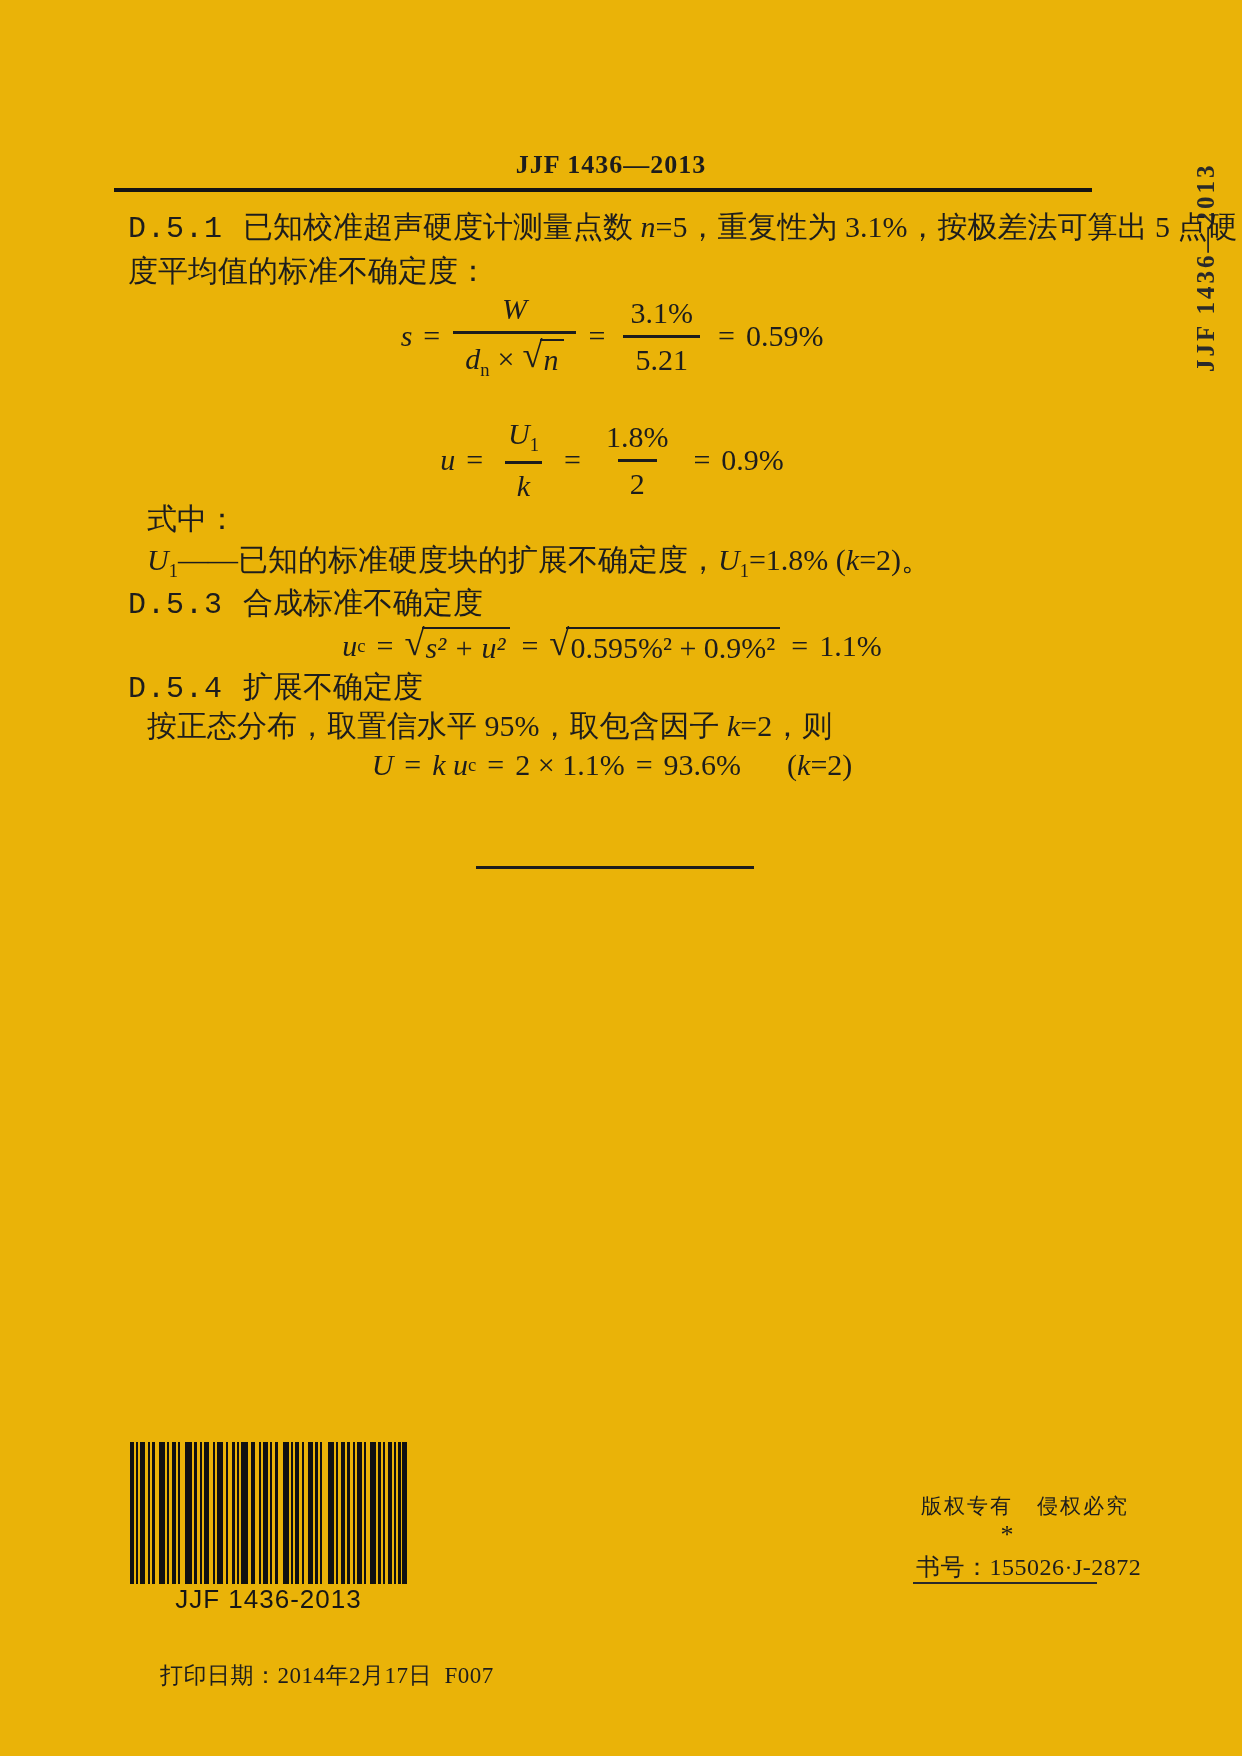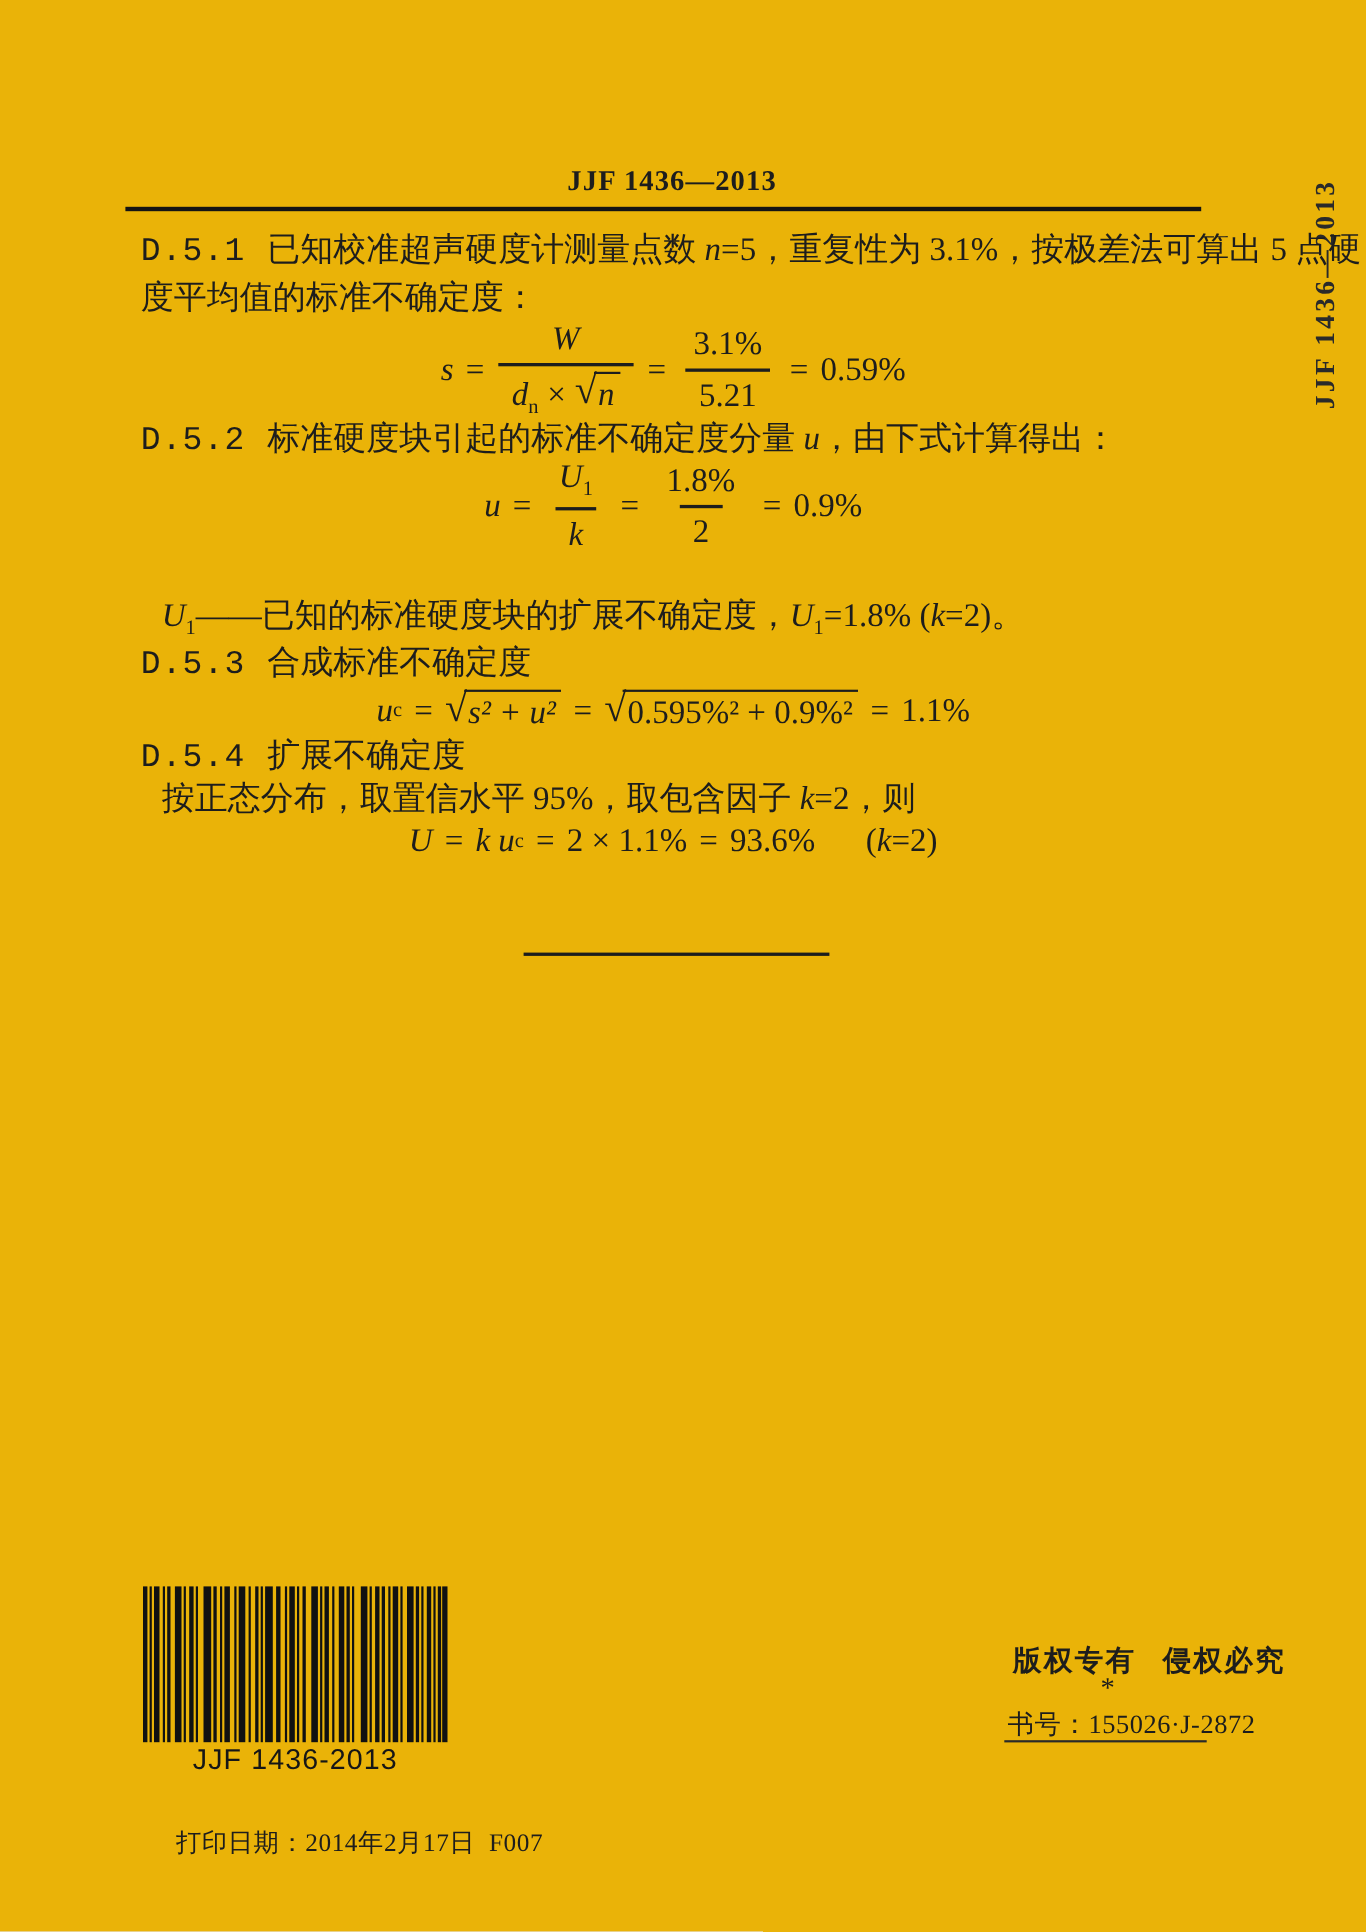--- a/index.html
+++ b/index.html
@@ -82,21 +82,21 @@
   .barcode-wrap { position:absolute; left:130px; top:1442px; }
   .barcode-label {
     position:absolute; left:130px; top:1584px; width:277px;
     text-align:center;
     font-family:"Liberation Sans","DejaVu Sans",sans-serif;
     font-size:26px; letter-spacing:1px; color:#161616;
   }
   .copyright-row {
     position:absolute; left:921px; top:1492px;
     display:flex; gap:24px;
-    font-size:26px; font-weight:bold; letter-spacing:2px;
+    font-size:21px; font-weight:normal; letter-spacing:2px;
   }
   .star-mark {
     position:absolute; left:921px; top:1520px; width:172px;
     text-align:center; font-size:26px;
   }
   .book-no {
     position:absolute; left:916px; top:1551px;
     font-size:24px; letter-spacing:0.5px;
   }
   .book-rule {
@@ -137,40 +137,38 @@
     </span>
     <span class="eq">=</span>
     <span class="frac">
       <span class="fnum">3.1%</span>
       <span class="fden">5.21</span>
     </span>
     <span class="eq">=</span>
     <span>0.59%</span>
   </div>
 
-  <div class="para" style="top:380px">
-    <span class="sec-label">D.5.2</span><span>标准硬度块引起的标准不确定度分量 </span><i>u</i><span>，由下式计算得出：</span>
-  </div>
 
   <div class="formula-row" style="top:420px;height:80px">
     <i>u</i>
     <span class="eq">=</span>
     <span class="frac">
       <span class="fnum"><i>U</i><sub>1</sub></span>
       <span class="fden"><i>k</i></span>
     </span>
     <span class="eq">=</span>
     <span class="frac">
       <span class="fnum">1.8%</span>
       <span class="fden">2</span>
     </span>
     <span class="eq">=</span>
     <span>0.9%</span>
   </div>
 
+  <div class="para indent" style="top:500px">式中：</div>
 
   <div class="para indent" style="top:541px">
     <i>U</i><sub>1</sub><span>——</span><span>已知的标准硬度块的扩展不确定度，</span><i>U</i><sub>1</sub><span>=1.8% (</span><i>k</i><span>=2)。</span>
   </div>
 
   <div class="para" style="top:584px">
     <span class="sec-label">D.5.3</span><span>合成标准不确定度</span>
   </div>
 
   <div class="formula-row" style="top:618px;height:56px">

